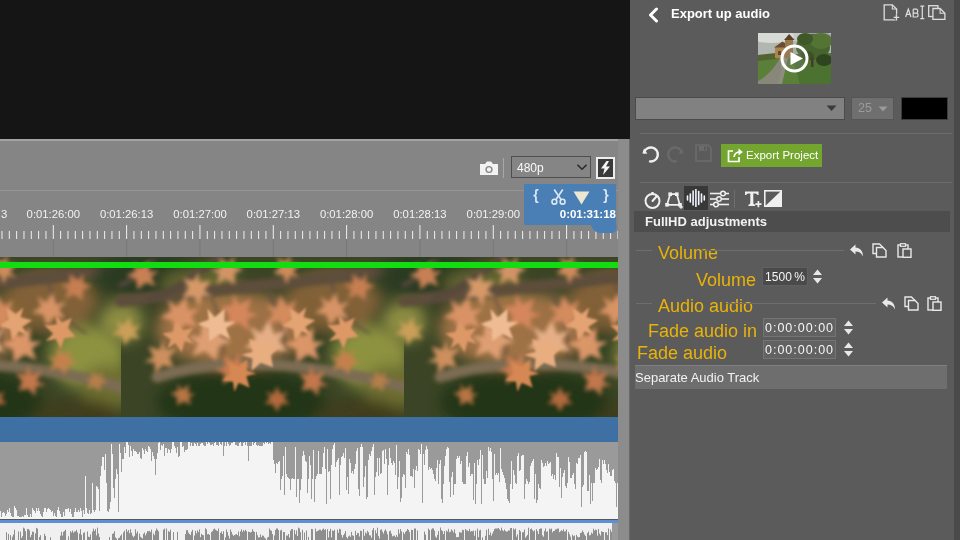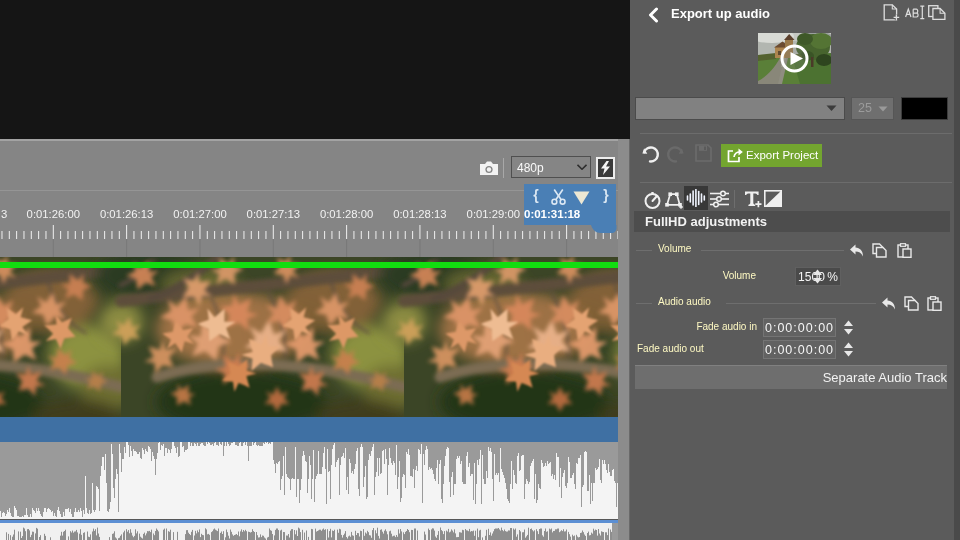--- a/index.html
+++ b/index.html
@@ -1,17 +1,17 @@
 <!DOCTYPE html>
 <html><head><meta charset="utf-8"><title>editor</title><style>
 html,body{margin:0;padding:0;background:#575757}
 #app{position:relative;width:960px;height:540px;overflow:hidden;background:#575757;font-family:"Liberation Sans",sans-serif}
 .abs{position:absolute}
 .abs svg{display:block}
-.lbl{color:#fef9c3;font-size:10px}
+.lbl{color:#eab308;font-size:18px}
 .inp{position:absolute;color:#f5f5f5;text-align:center}
 </style></head><body>
 <div id="app">
 
 <div class="abs" style="left:0;top:0;width:630px;height:139px;background:#151515"></div>
 
 <div class="abs" style="left:0;top:139px;width:618px;height:118px;background:#858585;border-top:2px solid #a3a3a3;box-sizing:border-box"></div>
 <div class="abs" style="left:0;top:190px;width:618px;height:1px;background:#959595"></div>
 <div class="abs" style="left:479px;top:160px">
       <svg width="20" height="16" viewBox="0 0 20 16">
@@ -153,21 +153,21 @@
           <circle cx="11.6" cy="12.7" r="2.4"></circle>
         </g>
       </svg>
     </div>
 <div class="abs" style="left:573px;top:191px">
       <svg width="17" height="14" viewBox="0 0 17 14">
         <path d="M0.5,0.5 H16.5 L8.5,13.5 Z" fill="#ece7d3"></path>
       </svg>
     </div>
 <div class="abs" style="left:599px;top:187px;width:14px;height:16px;color:#d8e6f2;font-size:14px;font-weight:bold;text-align:center">}</div>
-<div class="abs" style="left:524px;top:208px;width:92px;text-align:left;color:#fff;font-size:11.5px;font-weight:bold">0:01:31:18</div>
+<div class="abs" style="left:524px;top:208px;width:92px;text-align:right;color:#fff;font-size:11.5px;font-weight:bold">0:01:31:18</div>
 
 <div class="abs" style="left:630px;top:0;width:330px;height:540px;background:#5b5b5b"></div>
 <div class="abs" style="left:954px;top:0;width:6px;height:540px;background:#4a4a4a"></div>
 <div class="abs" style="left:647px;top:7px">
       <svg width="12" height="16" viewBox="0 0 12 16">
         <path d="M9.5,2 L3.5,8 L9.5,14" fill="none" stroke="#fff" stroke-width="3" stroke-linecap="round" stroke-linejoin="round"></path>
       </svg>
     </div>
 <div class="abs" style="left:671px;top:6px;color:#fff;font-size:13px;font-weight:bold">Export up audio</div>
 <div class="abs" style="left:883px;top:4px">
@@ -339,21 +339,21 @@
     </div>
 <div class="abs" style="left:897px;top:243px">
       <svg width="15" height="15" viewBox="0 0 15 15">
         <rect x="1" y="2" width="10" height="12" fill="none" stroke="#e8e8e8" stroke-width="1.4"></rect>
         <rect x="3.5" y="0.7" width="5" height="2.6" fill="#5b5b5b" stroke="#e8e8e8" stroke-width="1.2"></rect>
         <rect x="6" y="6" width="8" height="8.3" fill="#5b5b5b" stroke="#e8e8e8" stroke-width="1.4"></rect>
       </svg>
     </div>
 
 <div class="abs lbl" style="left:656px;top:270px;width:100px;text-align:right">Volume</div>
-<div class="abs inp" style="left:795px;top:267px;width:46px;height:19px;background:#4a4a4a;border:1px solid #606060;box-sizing:border-box;font-size:12px;line-height:18px">1500 %</div>
+<div class="abs inp" style="left:762px;top:267px;width:46px;height:19px;background:#4a4a4a;border:1px solid #606060;box-sizing:border-box;font-size:12px;line-height:18px">1500 %</div>
 <div class="abs" style="left:812px;top:269px">
       <svg width="11" height="15" viewBox="0 0 11 15">
         <path d="M5.5,0.5 L10,6 H1 Z" fill="#e8e8e8"></path>
         <path d="M5.5,14.5 L10,9 H1 Z" fill="#e8e8e8"></path>
       </svg>
     </div>
 
 <div class="abs" style="left:636px;top:303px;width:16px;height:1px;background:#6e6e6e"></div>
 <div class="abs lbl" style="left:658px;top:296px">Audio audio</div>
 <div class="abs" style="left:726px;top:303px;width:150px;height:1px;background:#6e6e6e"></div>
@@ -387,14 +387,14 @@
 
 <div class="abs lbl" style="left:637px;top:343px;width:120px;text-align:left">Fade audio out</div>
 <div class="abs inp" style="left:763px;top:340px;width:73px;height:19px;background:#626262;border:1px solid #747474;box-sizing:border-box;font-size:12.5px;line-height:18px;letter-spacing:1px">0:00:00:00</div>
 <div class="abs" style="left:843px;top:342px">
       <svg width="11" height="15" viewBox="0 0 11 15">
         <path d="M5.5,0.5 L10,6 H1 Z" fill="#e8e8e8"></path>
         <path d="M5.5,14.5 L10,9 H1 Z" fill="#e8e8e8"></path>
       </svg>
     </div>
 
-<div class="abs" style="left:635px;top:365px;width:312px;height:24px;background:#6e6e6e;border-top:1px solid #808080;box-sizing:border-box;color:#f2f2f2;font-size:13px;text-align:right;line-height:23px">Separate Audio Track</div>
+<div class="abs" style="left:635px;top:365px;width:312px;height:24px;background:#6e6e6e;border-top:1px solid #808080;box-sizing:border-box;color:#f2f2f2;font-size:13px;text-align:left;line-height:23px">Separate Audio Track</div>
 
 </div>
 </body></html>

